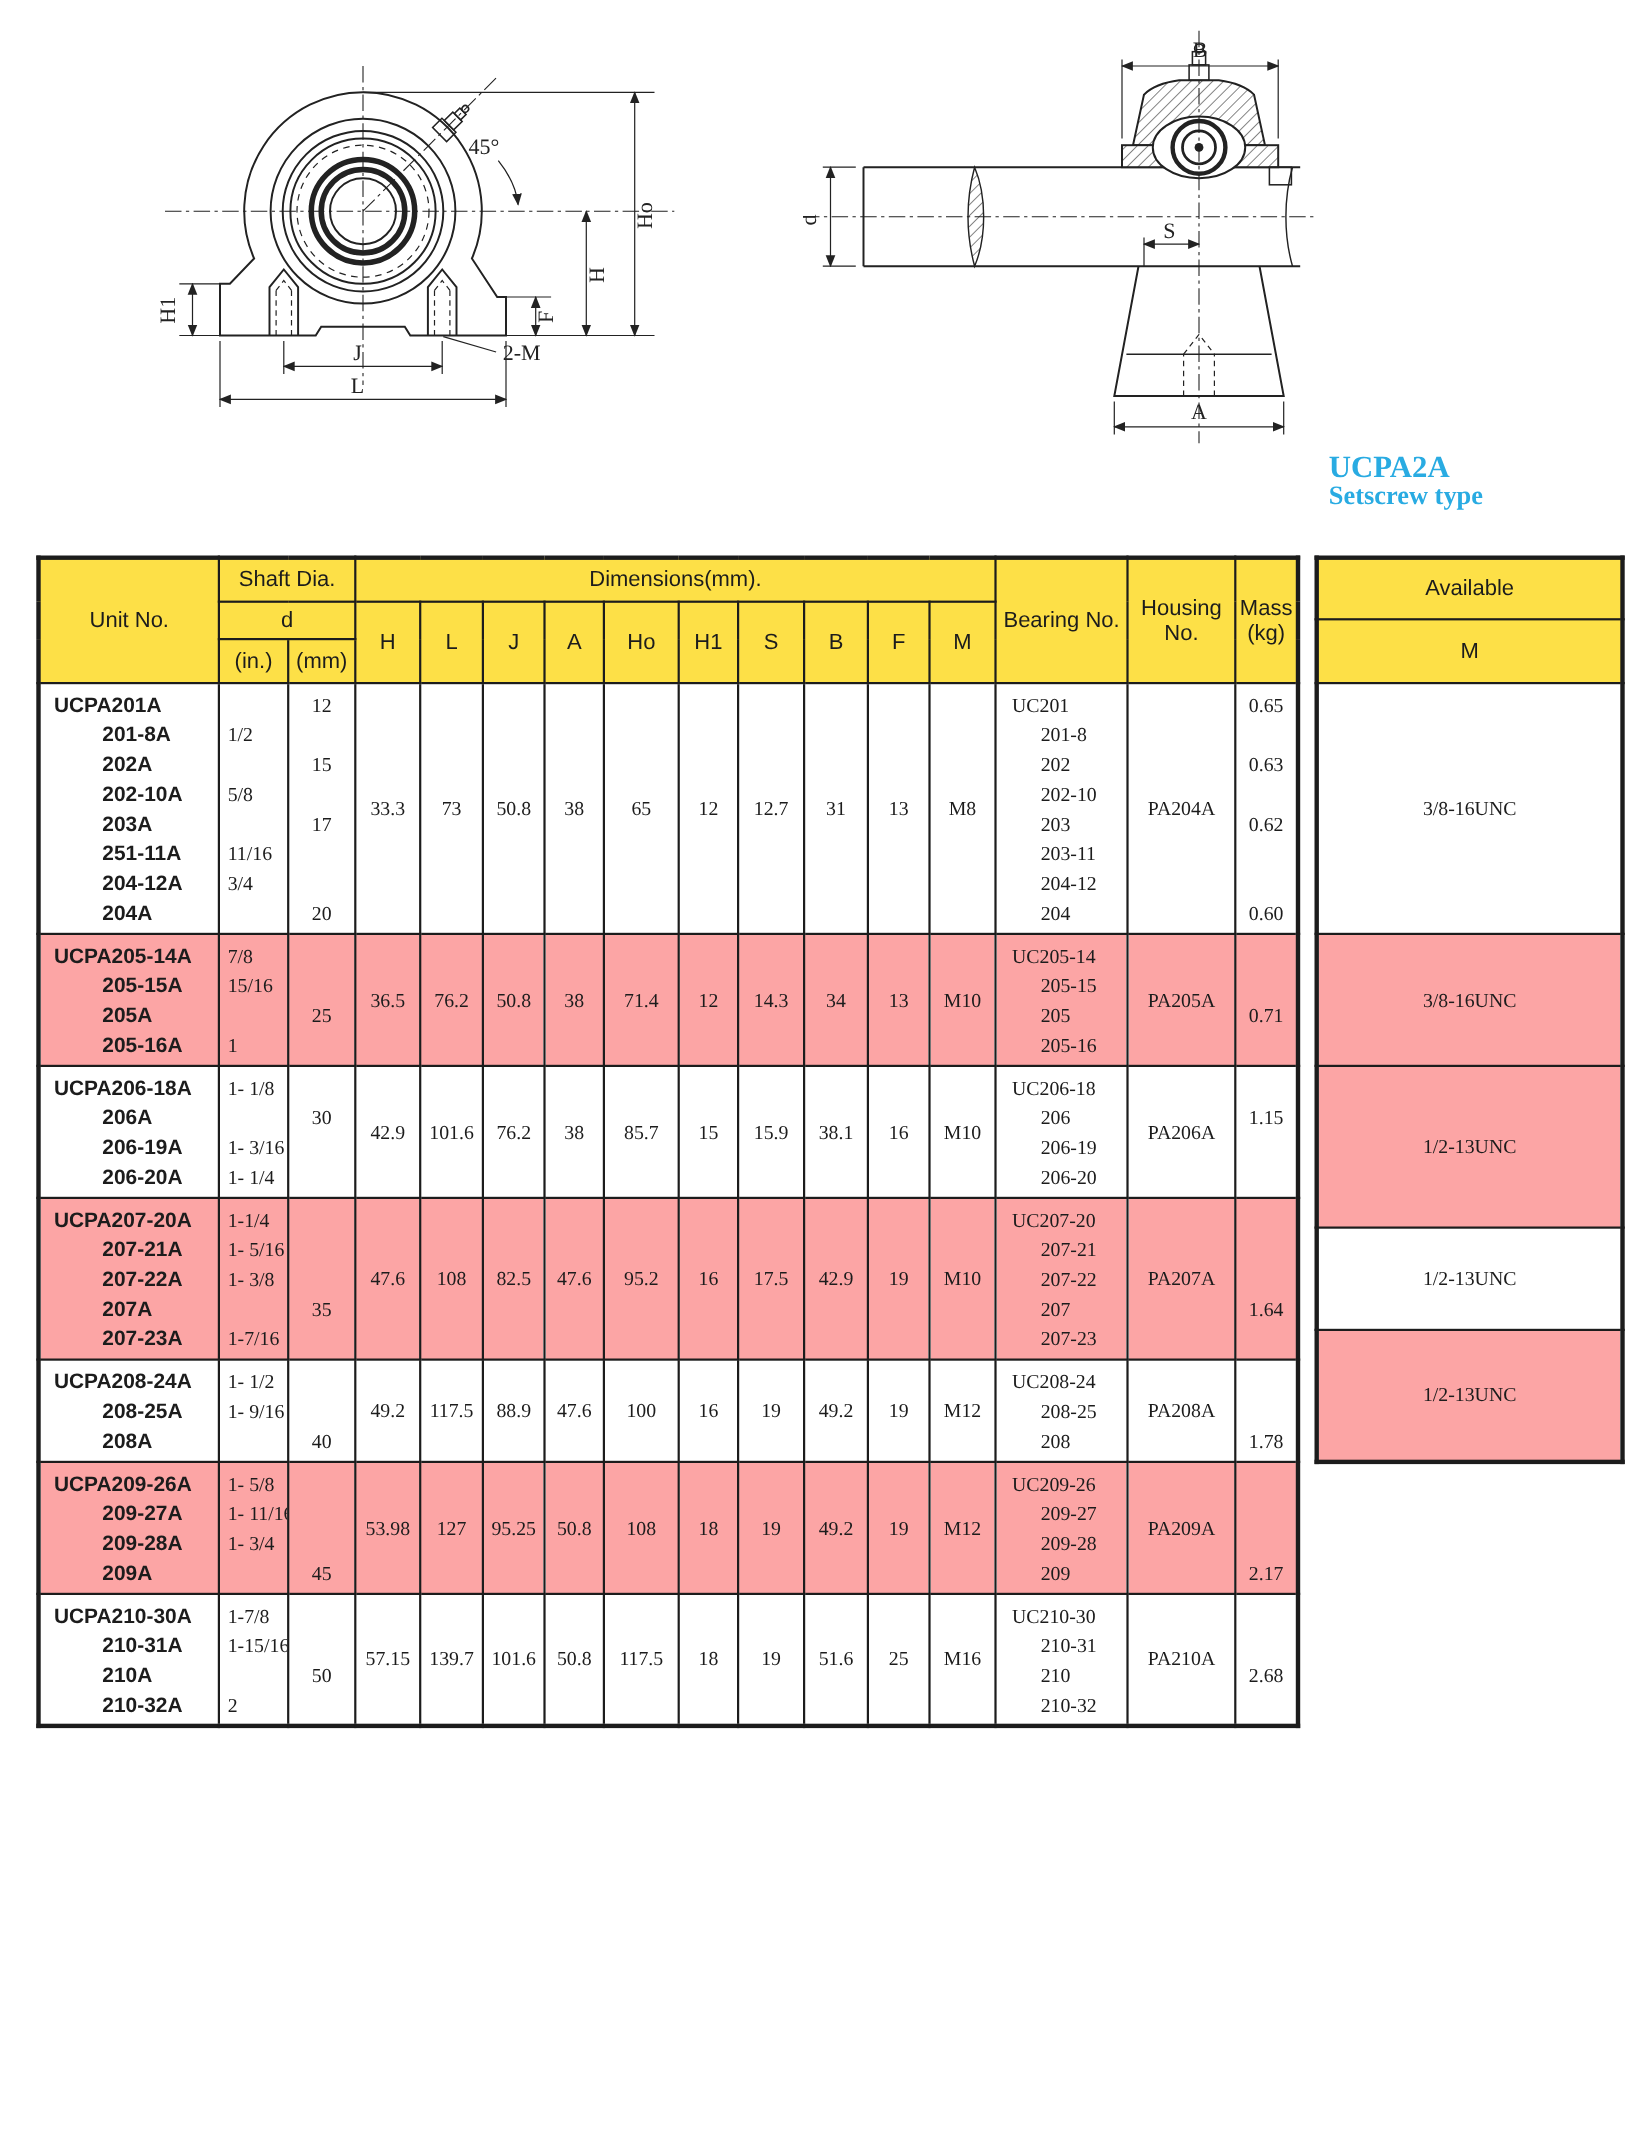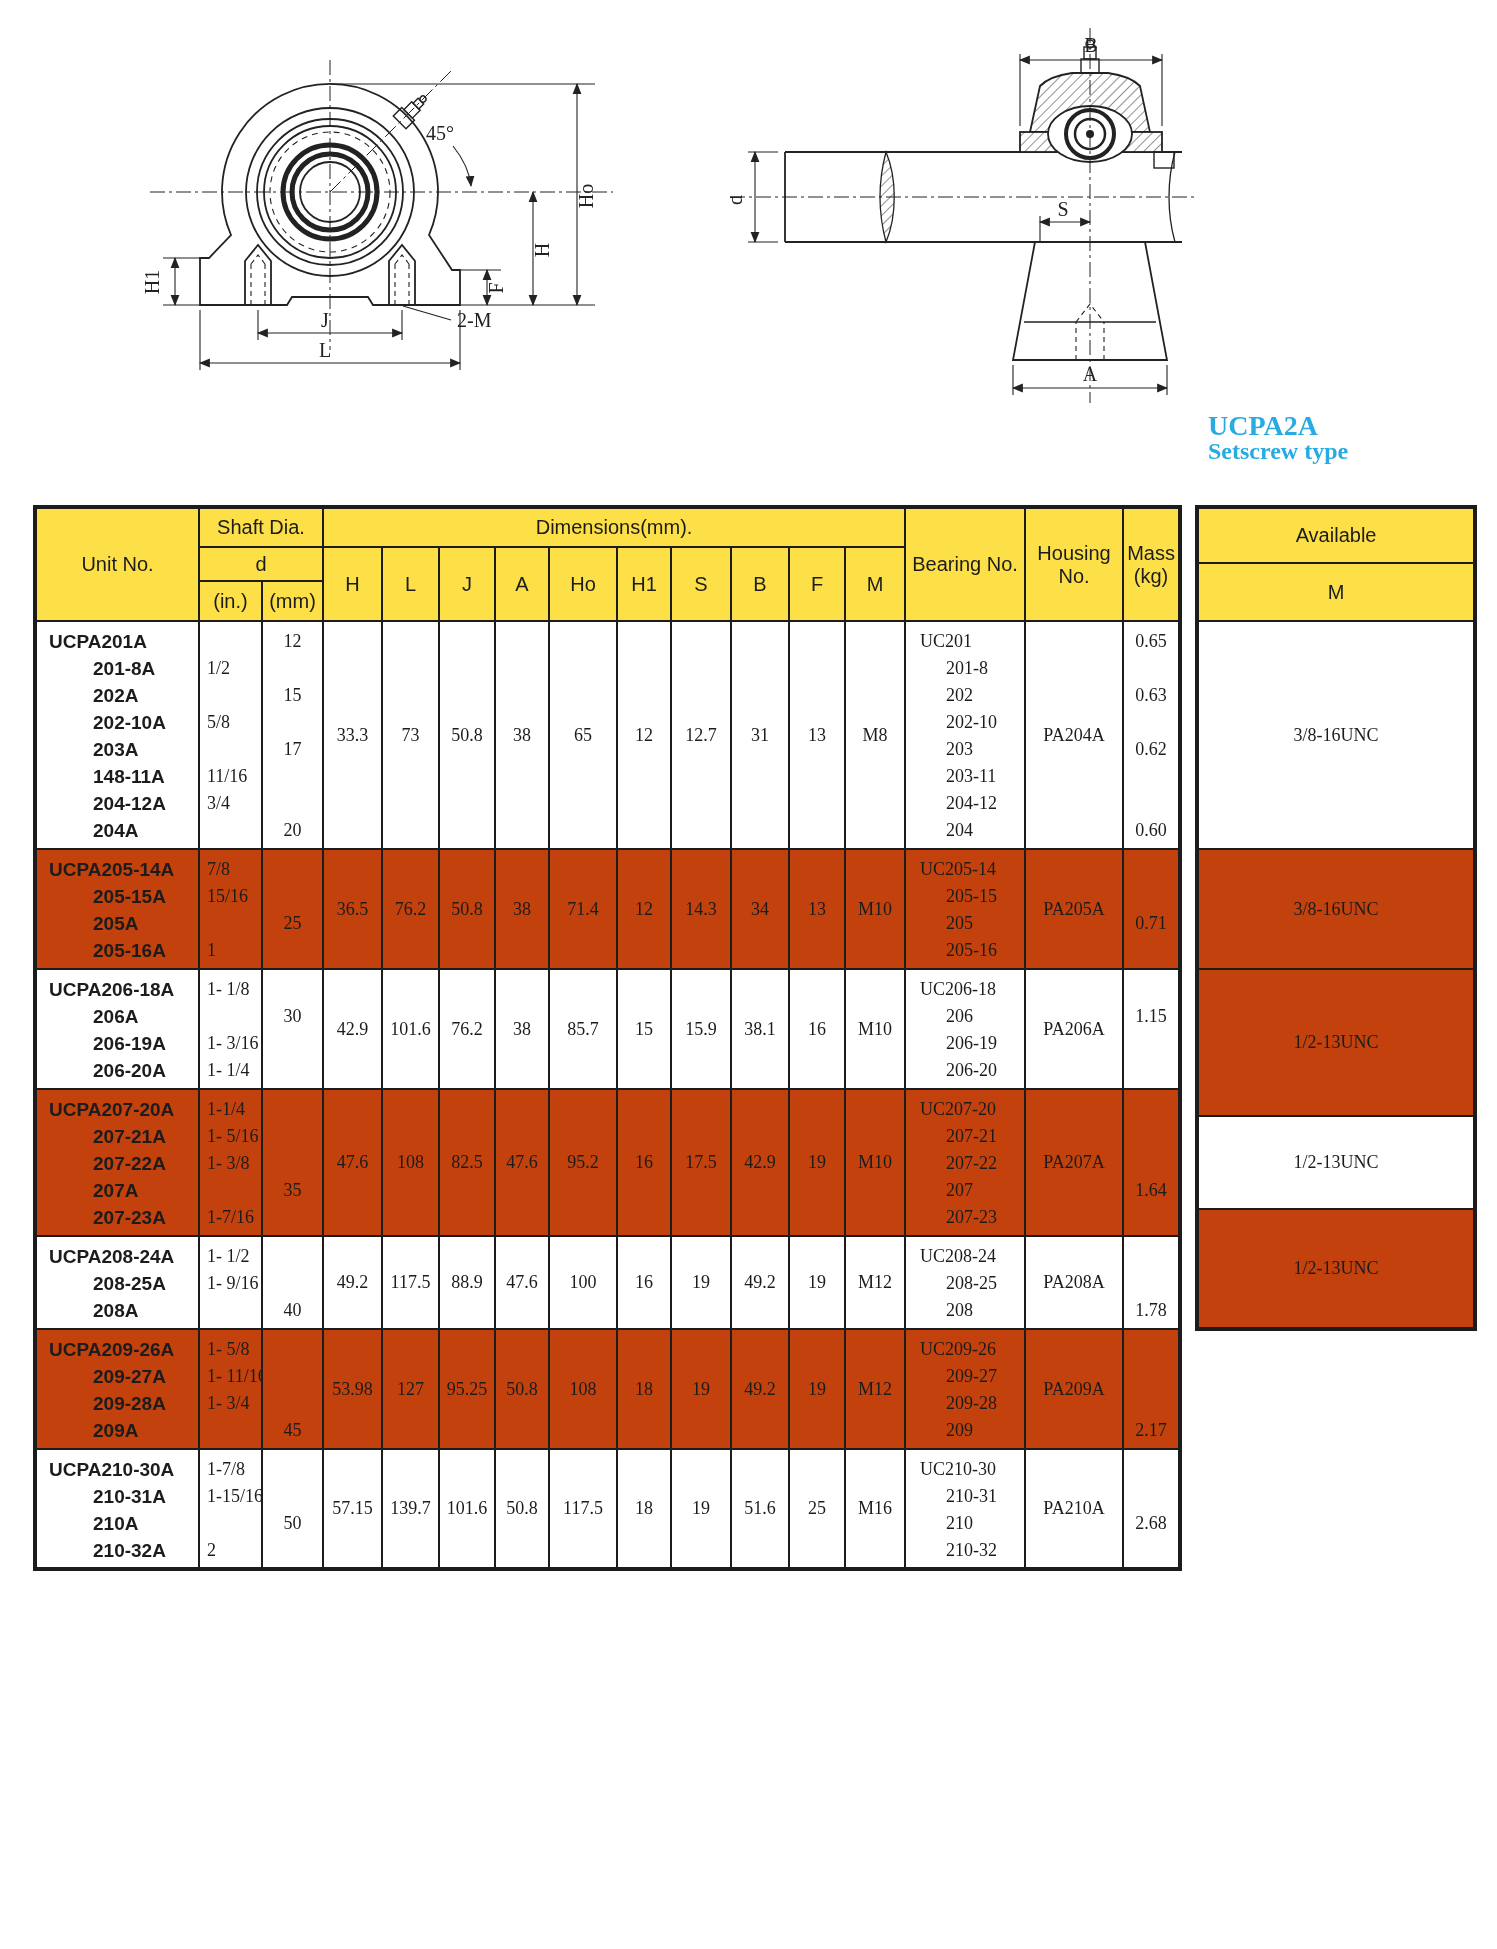--- a/index.html
+++ b/index.html
@@ -15,21 +15,21 @@
   table{border-collapse:collapse;table-layout:fixed;background:#fff;}
   table.main{width:1149px;}
   table.avail{width:278px;}
   table{border:4px solid #1c1c1c;}
   th,td{border:2px solid #1c1c1c;}
   th{background:#fde047;font-family:"Liberation Sans",sans-serif;font-weight:normal;
      font-size:20px;text-align:center;vertical-align:middle;padding:1px 2px;}
   tr.hr1{height:40px;} tr.hr2{height:34px;} tr.hr3{height:40px;}
   tr.ar1{height:56px;} tr.ar2{height:58px;}
   td{vertical-align:top;font-size:18px;padding:0;overflow:hidden;}
-  tr.shaded td{background:#c2410c;}
+  tr.shaded td{background:#fca5a5;}
   .stack{padding-top:6px;}
   .ln{height:27px;line-height:27px;white-space:nowrap;}
   .unit-cell{font-family:"Liberation Sans",sans-serif;font-weight:bold;font-size:19px;}
   .unit-cell .ln{padding-left:56px;}
   .unit-cell .ln.first{padding-left:12px;}
   .bearing-cell .ln{padding-left:40px;}
   .bearing-cell .ln.first{padding-left:14px;}
   .in-cell .ln{padding-left:7px;}
   .mm-cell .ln,.mass-cell .ln{text-align:center;}
   td.mid{vertical-align:middle;text-align:center;white-space:nowrap;}
@@ -210,21 +210,21 @@
       </thead>
       <tbody>
           <tr style="height: 228px;">
             <td class="unit-cell">
               <div class="stack">
                 <div class="ln first">UCPA201A</div>
                 <div class="ln">201-8A</div>
                 <div class="ln">202A</div>
                 <div class="ln">202-10A</div>
                 <div class="ln">203A</div>
-                <div class="ln">148-11A</div>
+                <div class="ln">251-11A</div>
                 <div class="ln">204-12A</div>
                 <div class="ln">204A</div>
               </div>
             </td>
             <td class="in-cell">
               <div class="stack">
                 <div class="ln first"></div>
                 <div class="ln">1/2</div>
                 <div class="ln"></div>
                 <div class="ln">5/8</div>

